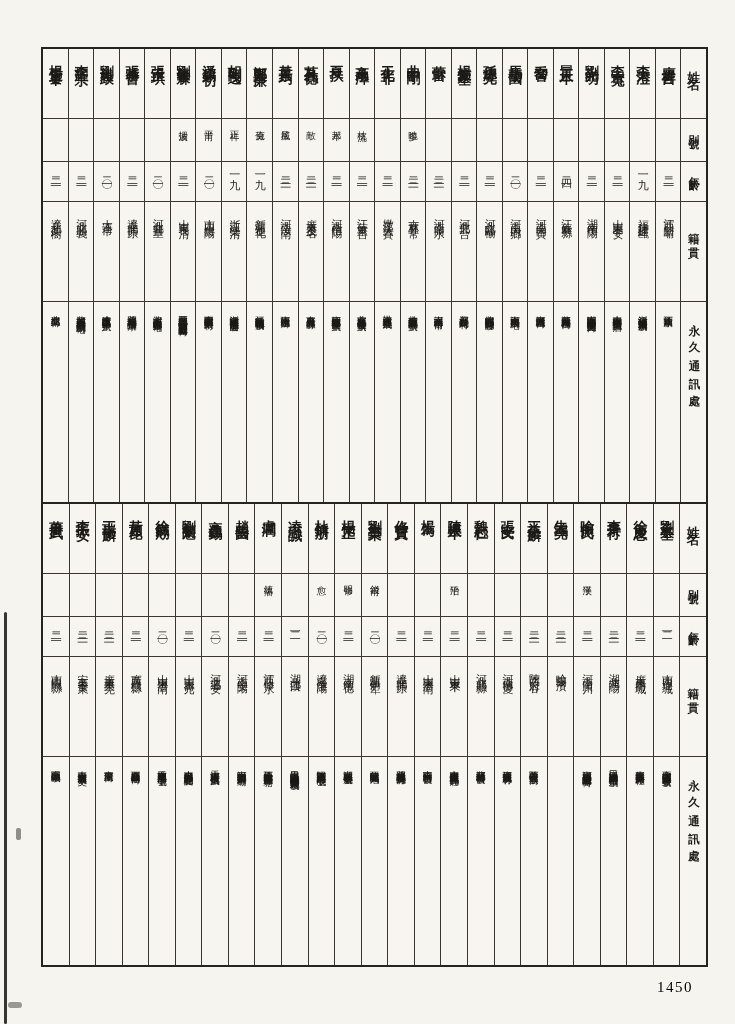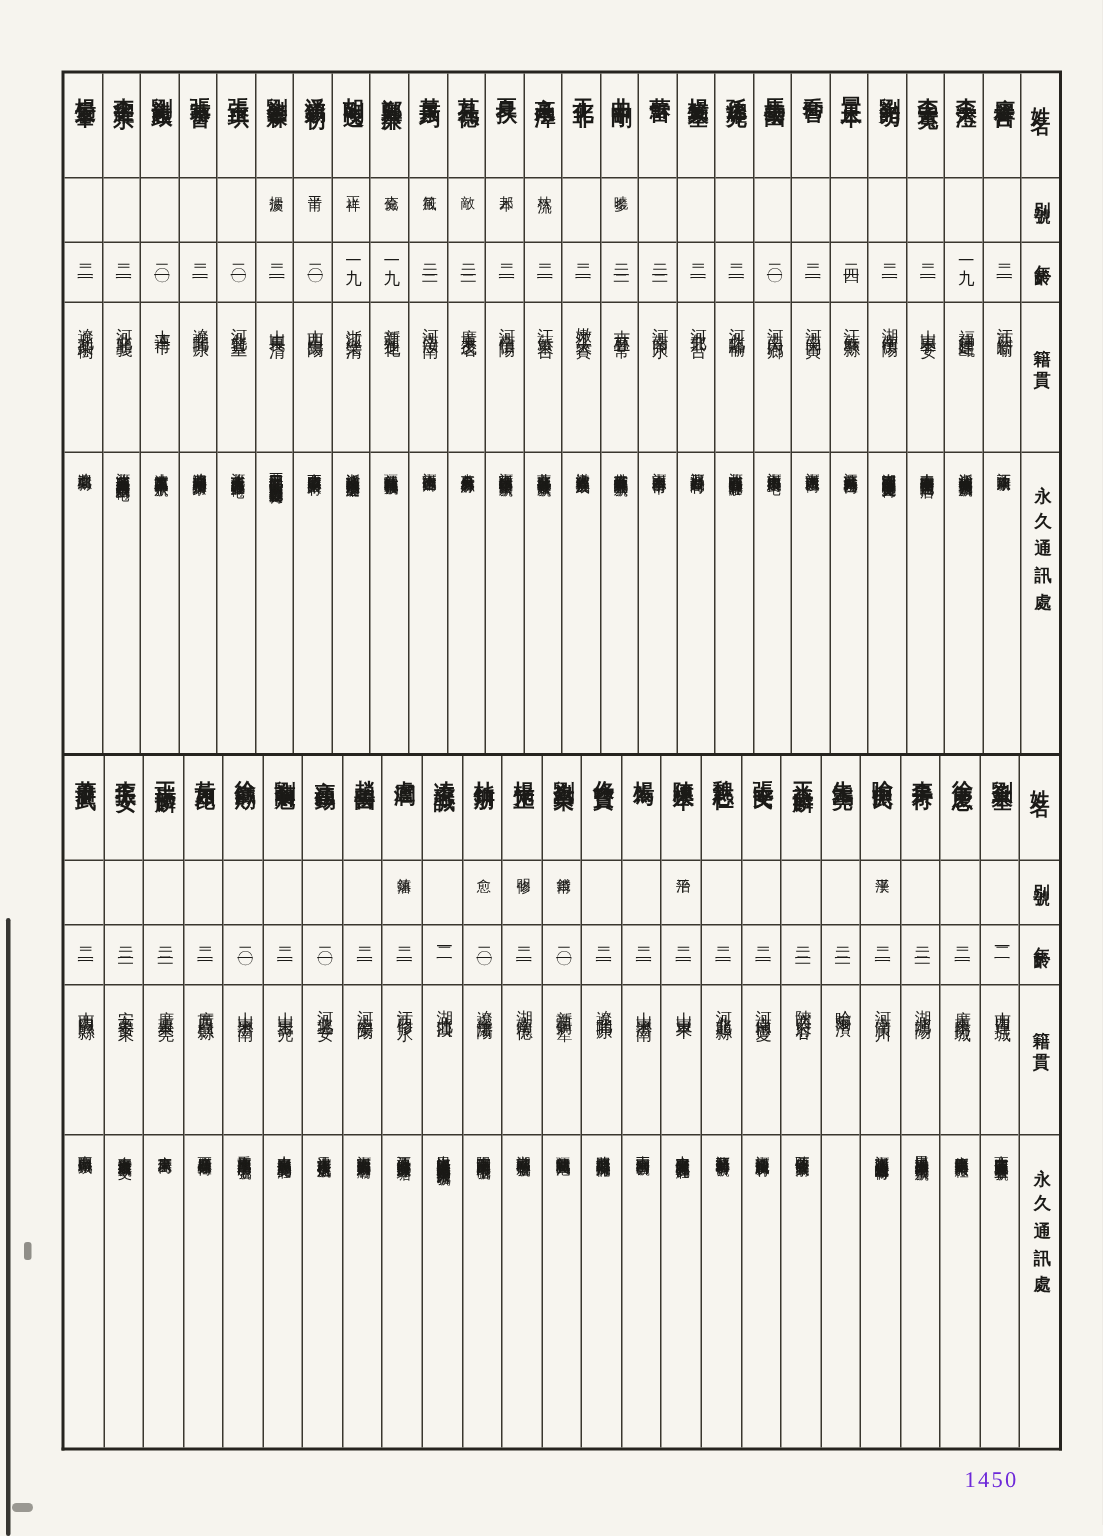--- a/index.html
+++ b/index.html
@@ -100,25 +100,25 @@
   .hdr-col{ background:#f7f5ef; }
   .cell.hdr .vtxt{ font-weight:bold; }
   .cell.name.hdr .vtxt{ font-size:13px; padding-top:12px; letter-spacing:6px; }
   .cell.alias.hdr .vtxt{ font-size:11px; font-weight:bold; padding-top:7px; letter-spacing:3px; }
   .cell.age.hdr .vtxt{ font-size:11px; padding-top:5px; letter-spacing:3px; }
   .cell.native.hdr .vtxt{ font-size:11.5px; padding-top:22px; letter-spacing:14px; }
   .cell.addr.hdr .vtxt{ font-size:11.5px; padding-top:12px; letter-spacing:18px; line-height:1; }
 
   .page-number{
     position:absolute;
-    right:56px;
+    right:42px;
     bottom:28px;
     font-size:15px;
     letter-spacing:1.5px;
-    color:#6d28d9;
+    color:#000000;
     font-family:"Liberation Serif","DejaVu Serif",serif;
   }
   
   .scan-edge-line{
     position:absolute;
     left:4px;
     top:612px;
     width:3px;
     height:412px;
     background:#14130f;

